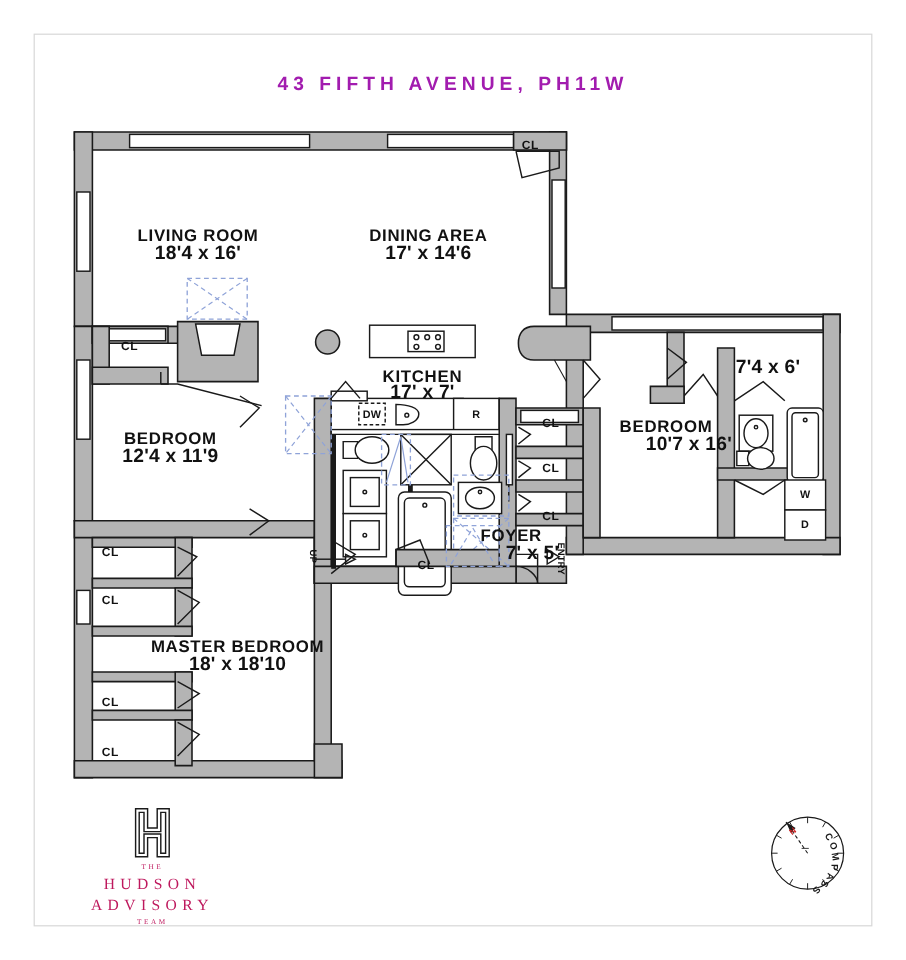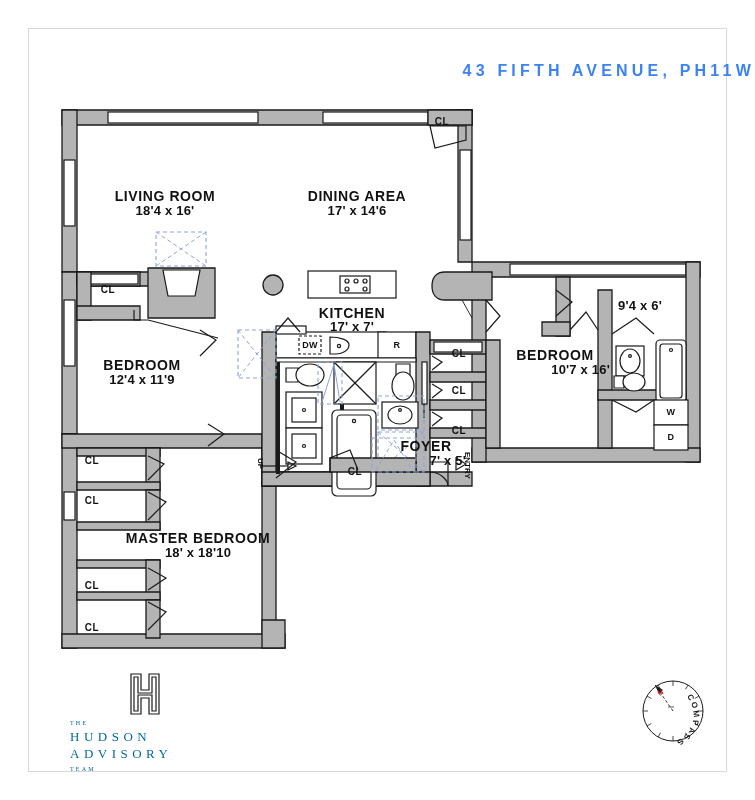--- a/index.html
+++ b/index.html
@@ -16,36 +16,36 @@
     background:#ffffff;
     box-sizing:border-box;
   }
   
   #sheet-border{
     position:absolute;left:28px;top:28px;width:699px;height:744px;
     border:1px solid #d8d8d8;box-sizing:border-box;
   }
   #title{
     position:absolute;left:0;top:62px;width:755px;
-    text-align:right;
+    text-align:center;
     font-size:16px;font-weight:bold;letter-spacing:4.2px;
-    color:#3b82f6;
+    color:#a21caf;
   }
   #plan{position:absolute;left:0;top:0;width:755px;height:800px;}
 
   .lbl{position:absolute;color:#111;font-weight:bold;text-align:center;white-space:nowrap;}
   .rname{font-size:14px;letter-spacing:.6px;}
-  .rdim{font-size:13px;letter-spacing:.2px;font-weight:bold;}
+  .rdim{font-size:16px;letter-spacing:.2px;font-weight:bold;}
   .cl{font-size:10px;font-weight:bold;letter-spacing:.5px;}
   .app{font-size:9px;font-weight:bold;letter-spacing:.3px;}
   .tiny{font-size:8px;font-weight:bold;}
   .vert{writing-mode:vertical-rl;}
 
   
-  #logo{position:absolute;left:70px;top:672px;width:150px;color:#0369a1;}
+  #logo{position:absolute;left:52px;top:672px;width:150px;text-align:center;color:#be185d;}
   #logo .mark{height:44px;display:flex;align-items:center;justify-content:center;}
   #logo .the{font-family:"Liberation Serif",serif;font-size:6px;letter-spacing:2.2px;margin-top:4px;}
   #logo .l1{font-family:"Liberation Serif",serif;font-size:13px;letter-spacing:4.5px;margin-top:3px;}
   #logo .l2{font-family:Liberation Serif, serif;font-size:13px;letter-spacing:4.5px;margin-top:1px;}
   #logo .team{font-family:"Liberation Serif",serif;font-size:6px;letter-spacing:2.2px;margin-top:4px;}
 
   #compass{position:absolute;left:636px;top:674px;width:74px;height:74px;}
 </style>
 </head>
 <body>
@@ -282,21 +282,21 @@
 
   <div class="lbl rname" style="left:500px;top:347px;width:110px;">BEDROOM</div>
   <div class="lbl rdim" style="left:500px;top:362px;width:110px;text-align:right;">10'7 x 16'</div>
 
   <div class="lbl rname" style="left:118px;top:530px;width:160px;">MASTER BEDROOM</div>
   <div class="lbl rdim" style="left:118px;top:545px;width:160px;">18' x 18'10</div>
 
   <div class="lbl rname" style="left:386px;top:438px;width:80px;">FOYER</div>
   <div class="lbl rdim" style="left:386px;top:453px;width:80px;text-align:right;">7' x 5'</div>
 
-  <div class="lbl rdim" style="left:595px;top:298px;width:90px;">9'4 x 6'</div>
+  <div class="lbl rdim" style="left:595px;top:298px;width:90px;">7'4 x 6'</div>
 
   <div class="lbl cl" style="left:424px;top:116px;width:36px;">CL</div>
   <div class="lbl cl" style="left:88px;top:284px;width:40px;">CL</div>
   <div class="lbl cl" style="left:72px;top:455px;width:40px;">CL</div>
   <div class="lbl cl" style="left:72px;top:495px;width:40px;">CL</div>
   <div class="lbl cl" style="left:72px;top:580px;width:40px;">CL</div>
   <div class="lbl cl" style="left:72px;top:622px;width:40px;">CL</div>
   <div class="lbl cl" style="left:337px;top:466px;width:36px;">CL</div>
   <div class="lbl cl" style="left:441px;top:348px;width:36px;">CL</div>
   <div class="lbl cl" style="left:441px;top:385px;width:36px;">CL</div>

